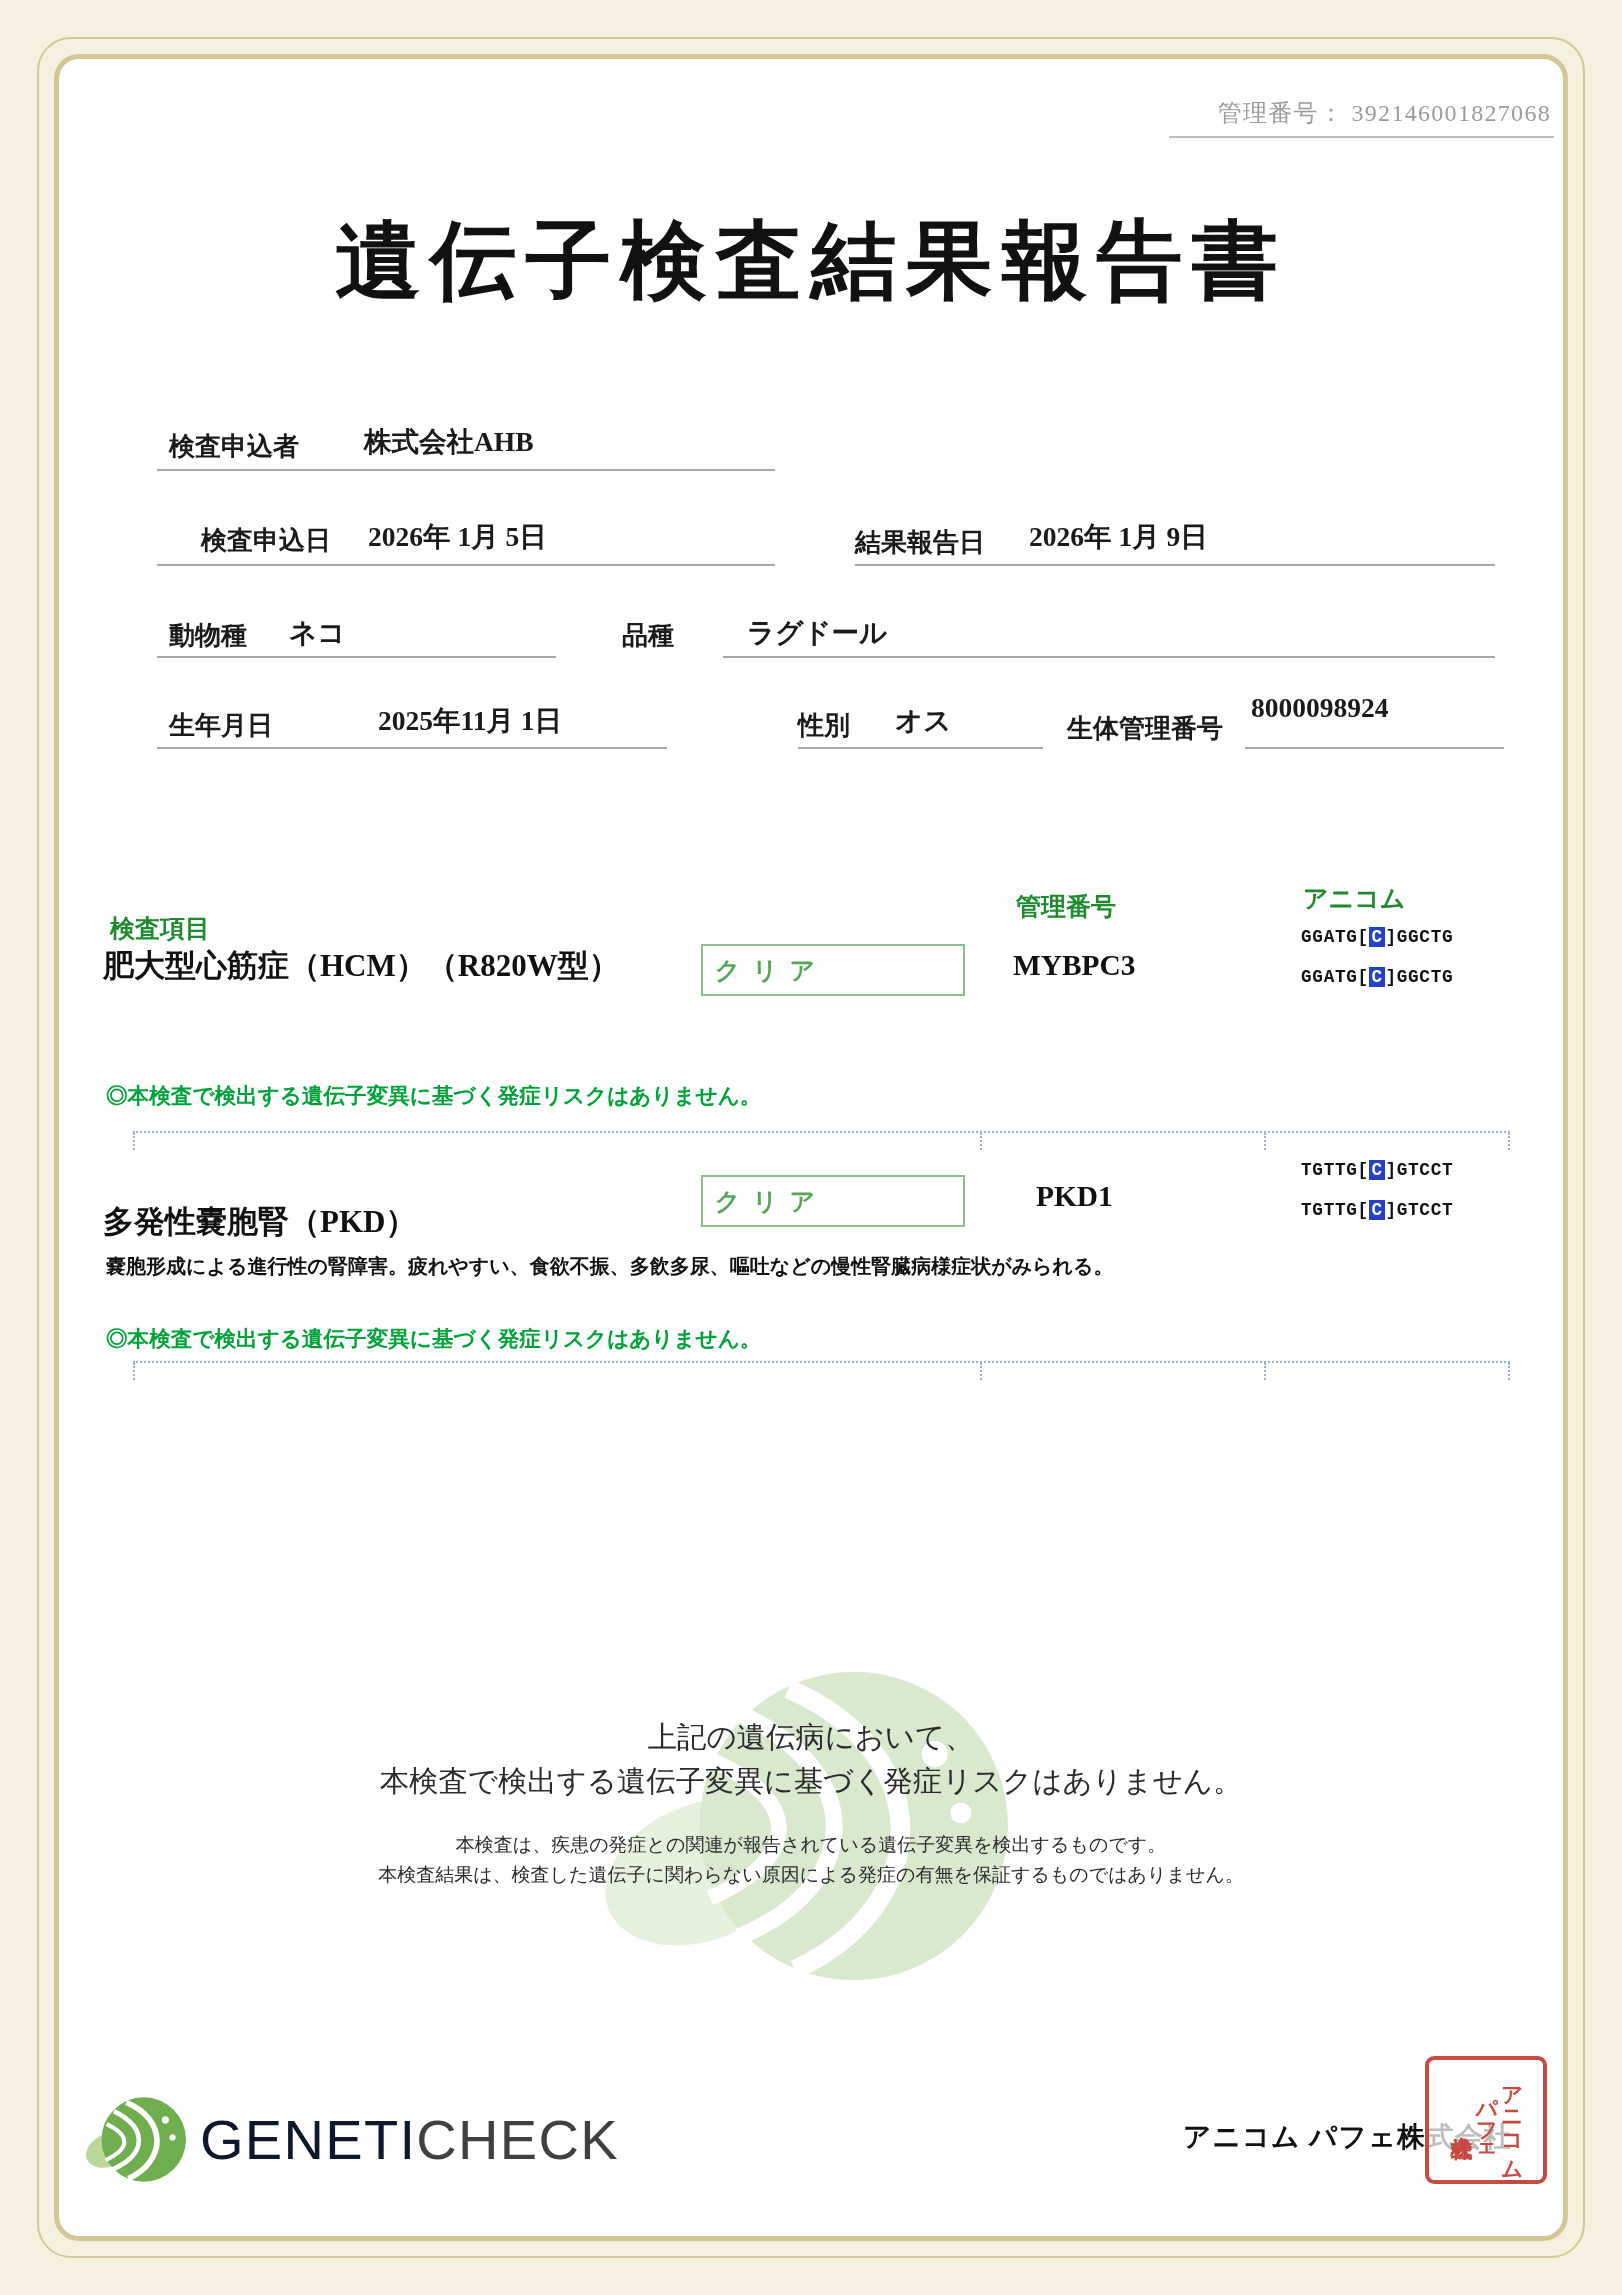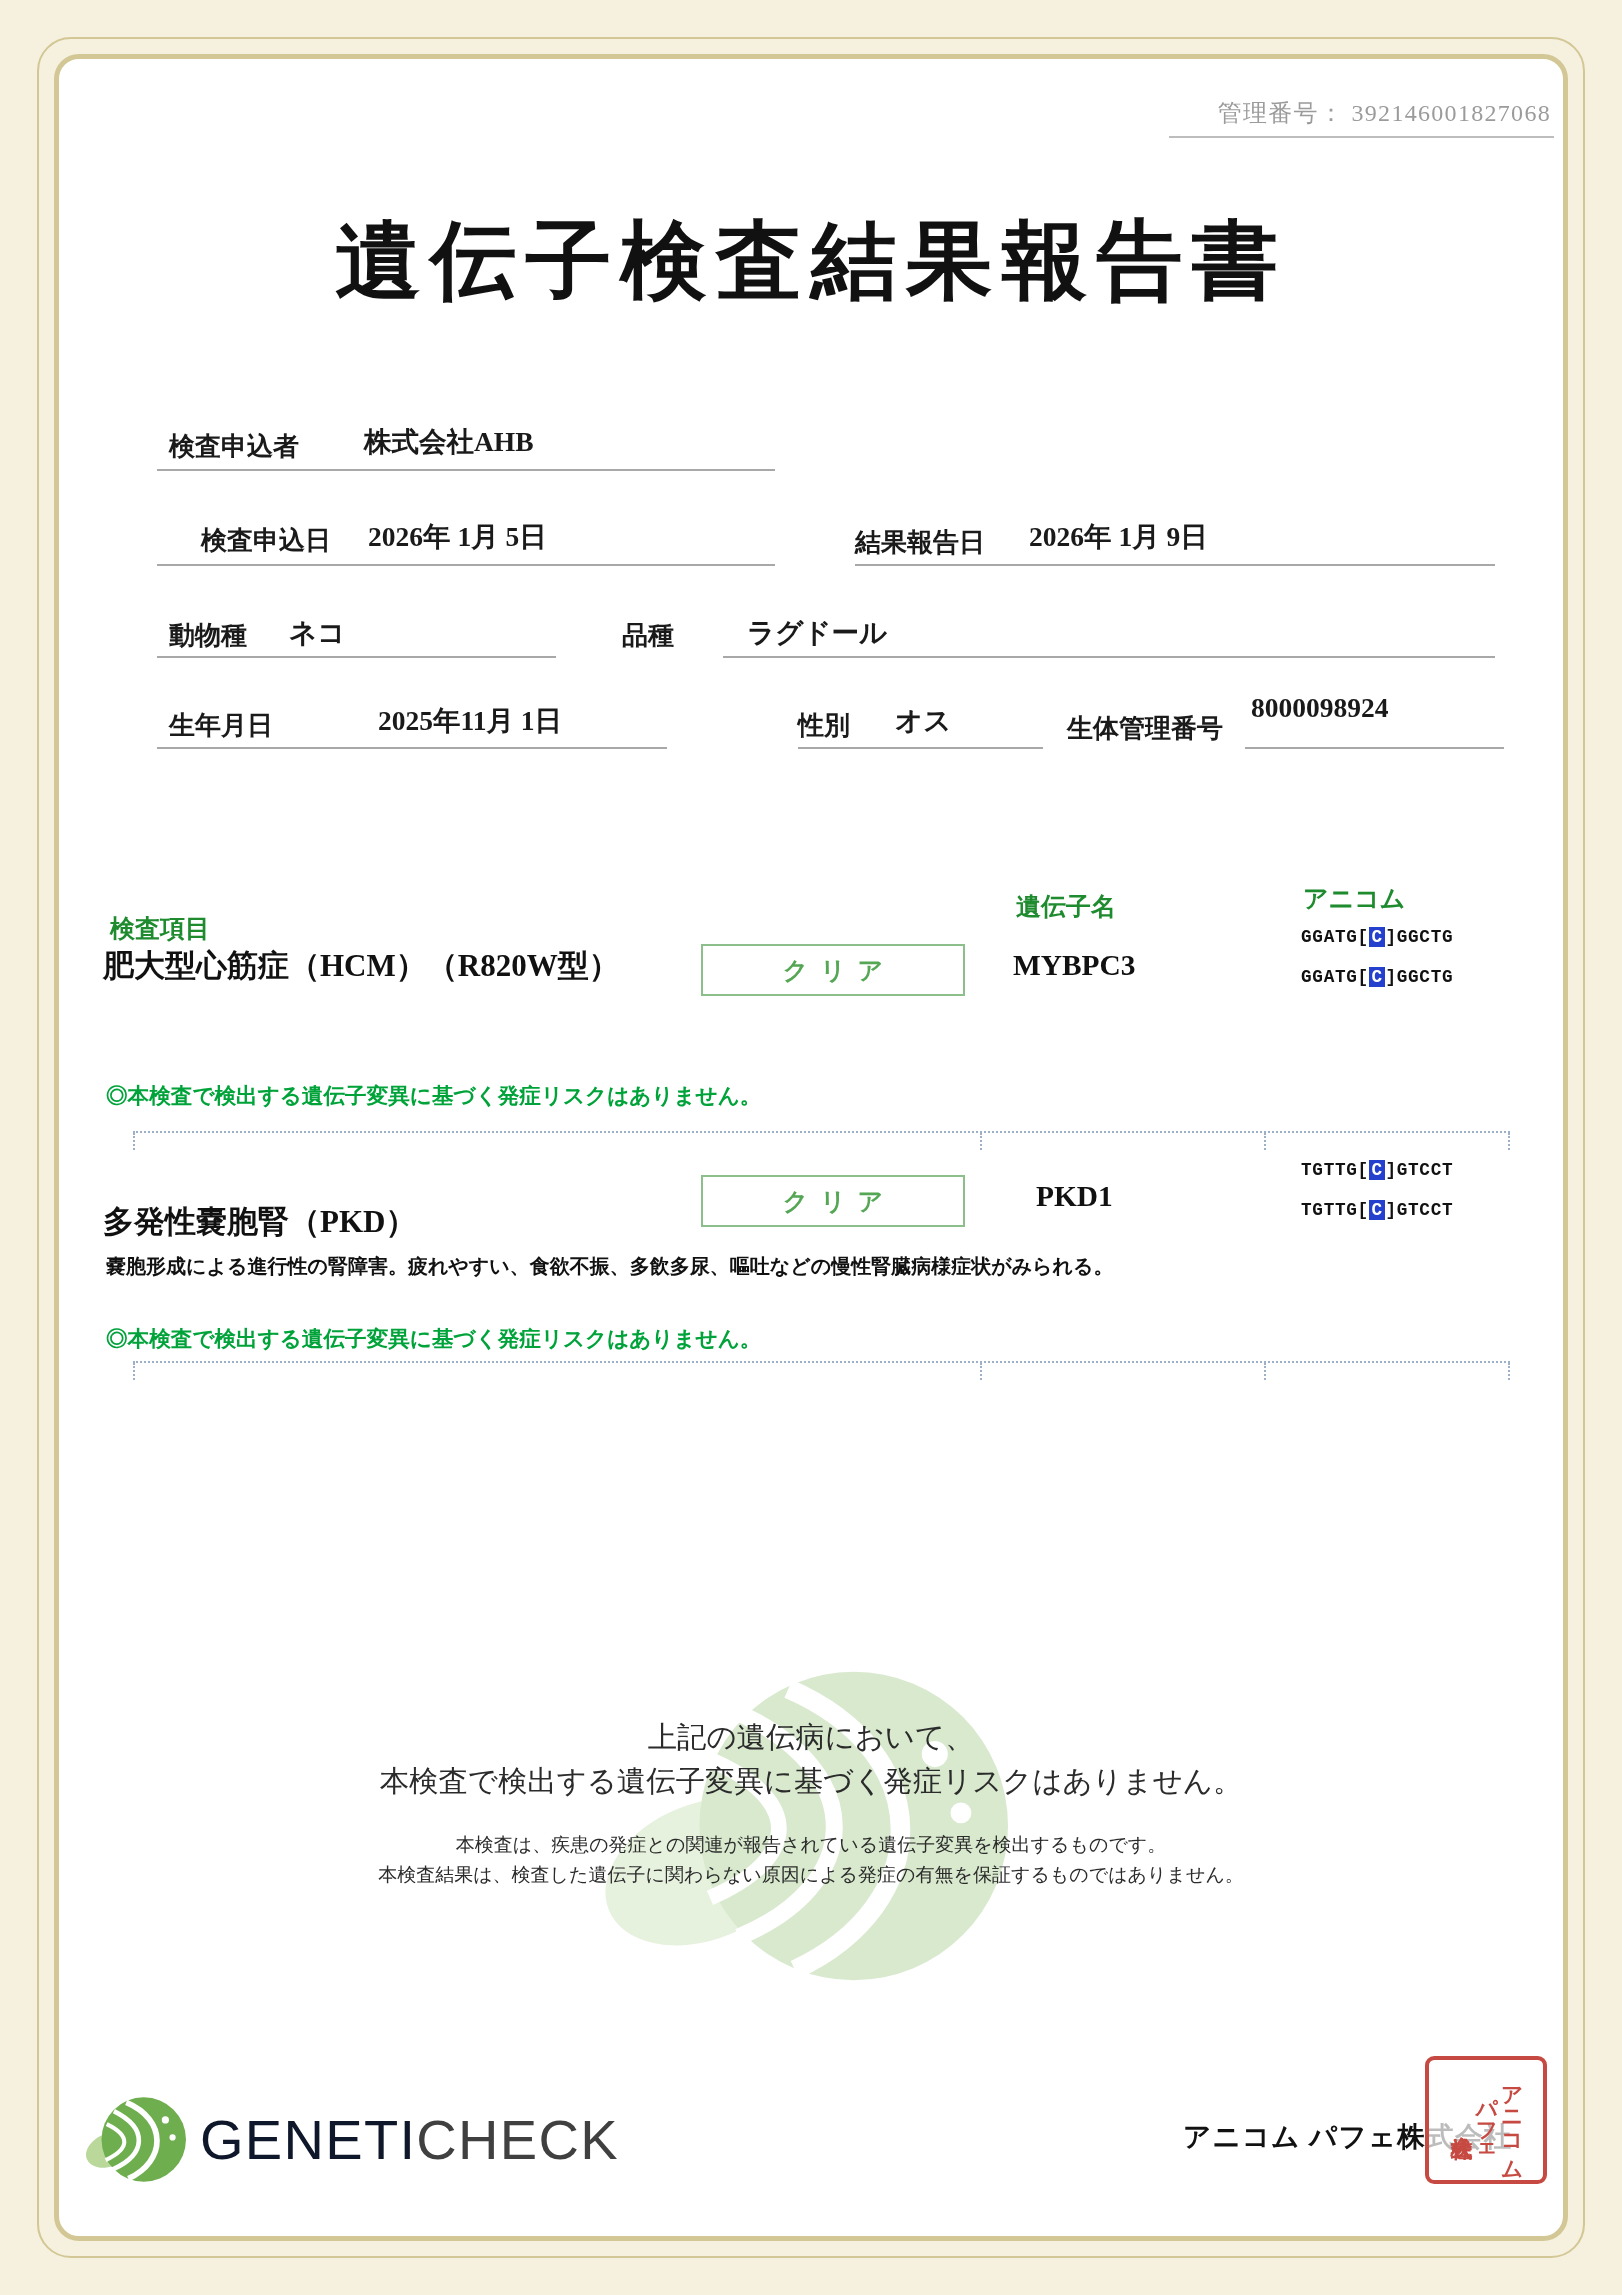--- a/index.html
+++ b/index.html
@@ -48,21 +48,21 @@
   .field-value{position:absolute; font-size:27.5px; font-weight:600;}
   .u-line{position:absolute; border-top:2px solid #a8a8a8; height:0;}
 
   
   .col-header{position:absolute; font-size:25px; font-weight:700; color:#1f8b2f;}
   .item-name{position:absolute; font-size:31px; font-weight:700; color:#111;}
   .gene-name{position:absolute; font-size:29.4px; font-weight:700; color:#111;}
   .clear-box{
     position:absolute; width:260px; height:48px;
     border:2px solid #8cbf8c;
-    display:flex; align-items:center; justify-content:center;
+    display:flex; align-items:center; justify-content:flex-start;
   }
   .clear-box span{
     font-size:25px; color:#55a755; letter-spacing:11.8px; text-indent:11.8px;
     font-weight:600;
   }
   .seq-row{
     position:absolute;
     font-family:"Liberation Mono","DejaVu Sans Mono",monospace;
     font-size:17.7px; font-weight:700; color:#111; letter-spacing:0.7px;
     white-space:nowrap;
@@ -175,21 +175,21 @@
 
   <div class="field-label" style="left:798px; top:708px;">性別</div>
   <div class="field-value" style="left:895px; top:703px;">オス</div>
   <div class="u-line" style="left:798px; top:747px; width:245px;"></div>
 
   <div class="field-label" style="left:1067px; top:711px;">生体管理番号</div>
   <div class="field-value" style="left:1251px; top:692px;">8000098924</div>
   <div class="u-line" style="left:1245px; top:747px; width:259px;"></div>
 
   <div class="col-header" style="left:110px; top:912px;">検査項目</div>
-  <div class="col-header" style="left:1016px; top:890px;">遺伝子名</div>
+  <div class="col-header" style="left:1016px; top:890px;">管理番号</div>
   <div class="col-header" style="left:1303px; top:882px;">アニコム</div>
 
   <div class="item-name" style="left:103px; top:945px;">肥大型心筋症（HCM）（R820W型）</div>
   <div class="clear-box" style="left:701px; top:944px;">
     <span>クリア</span>
   </div>
   <div class="gene-name" style="left:1013px; top:949px;">MYBPC3</div>
   <div class="seq-row" style="left:1301px; top:927px;">
     <span>GGATG[</span><span class="seq-base">C</span><span>]GGCTG</span>
   </div>

